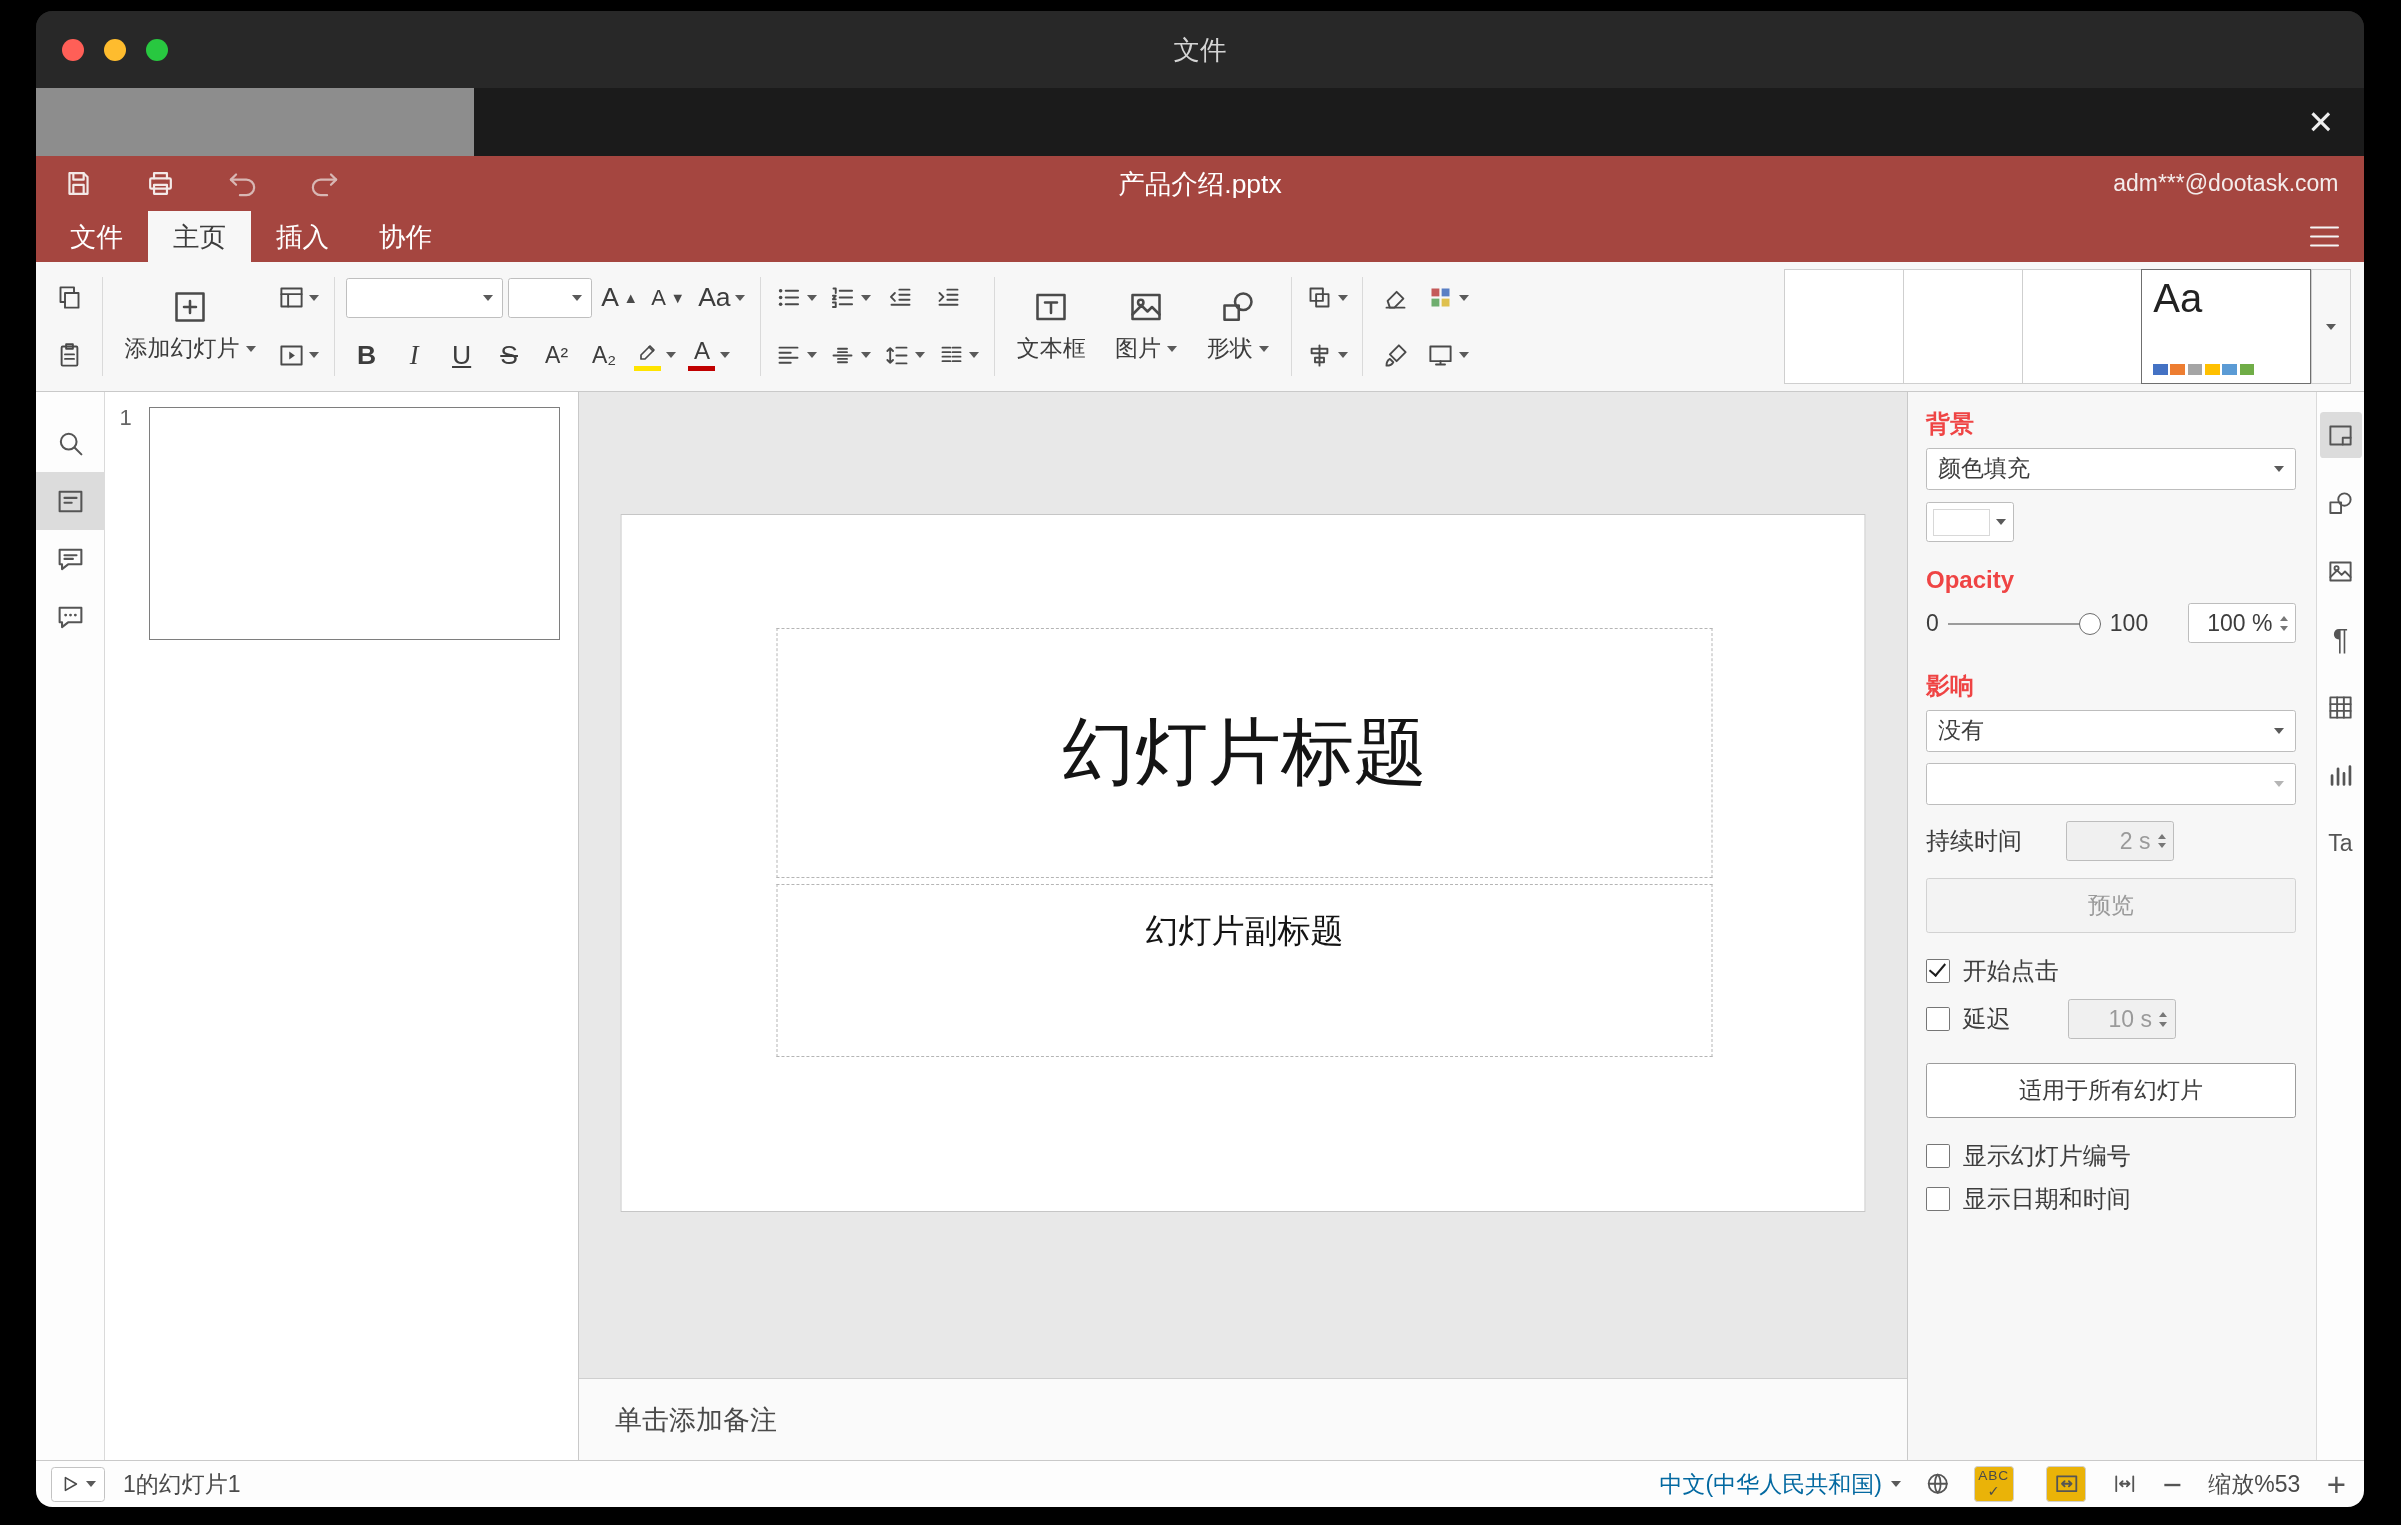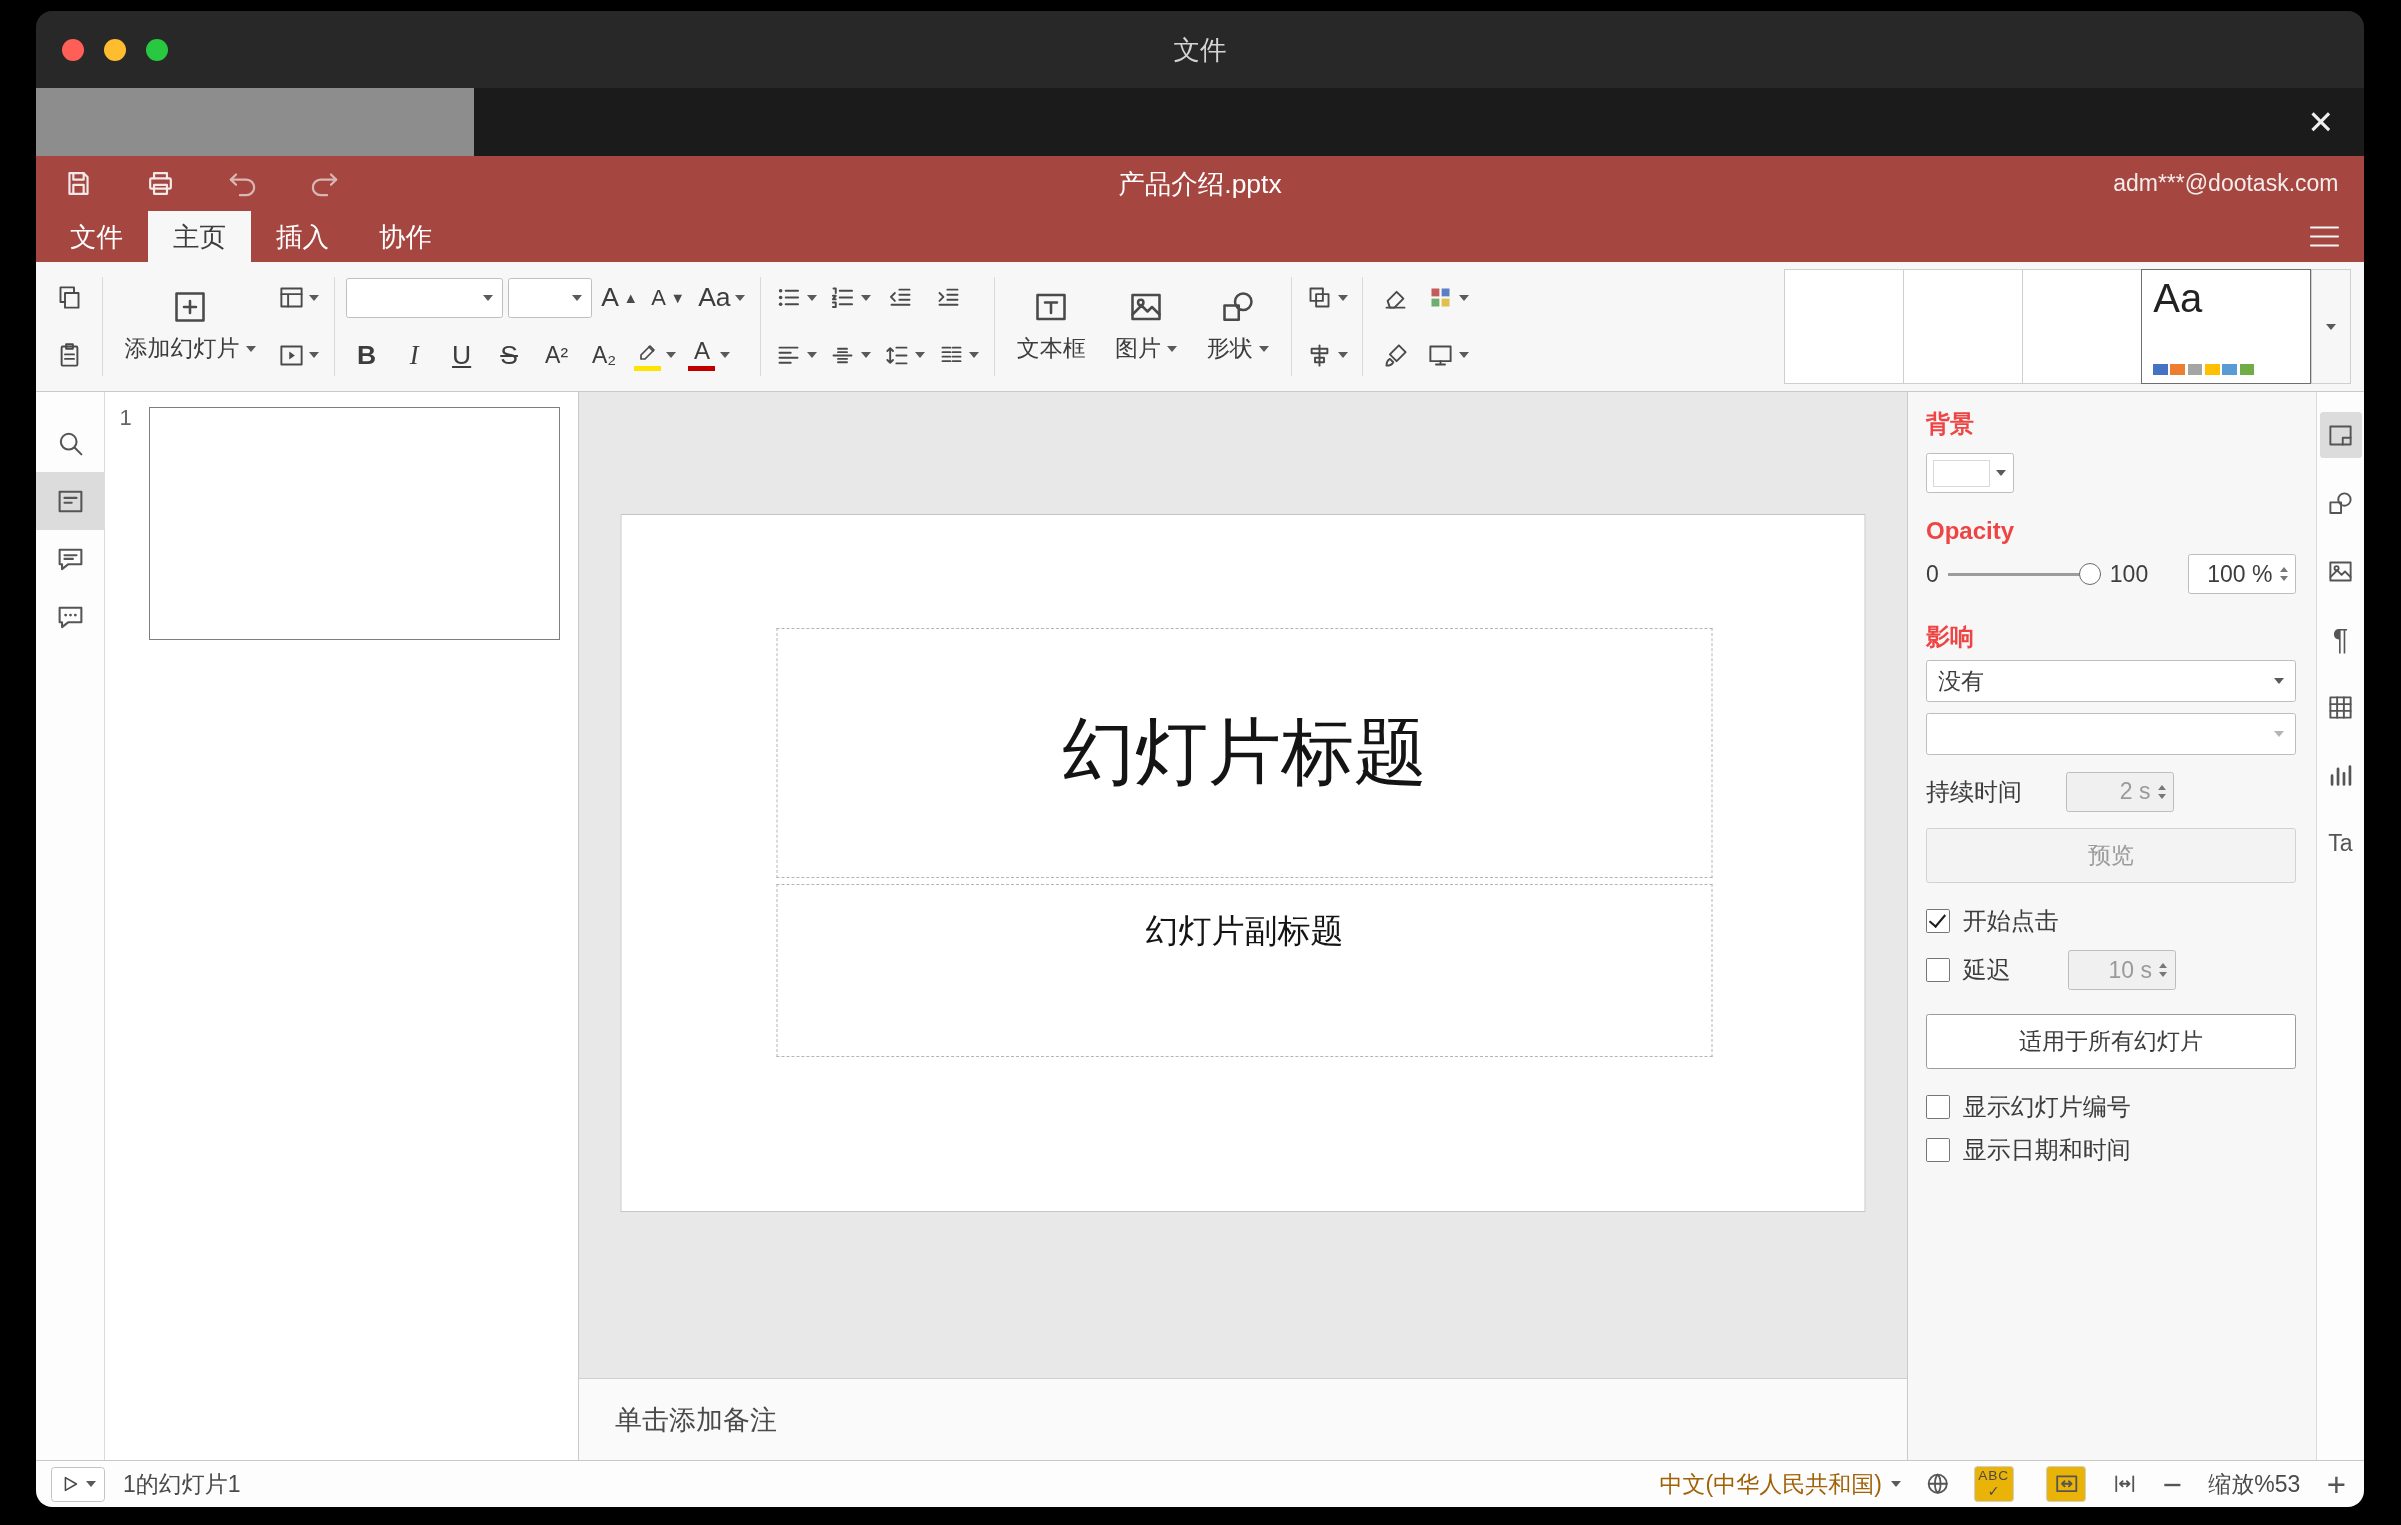--- a/index.html
+++ b/index.html
@@ -146,21 +146,21 @@
   .rbtn .ic { width:27px; height:27px; color:#555; }
   .rtext { font-size:23px; color:#555; }
   
   .status { height:47px; background:#fdfdfd; border-top:0.9px solid #c9c9c9; flex:0 0 auto;
             display:flex; align-items:center; padding:0 18px 0 14.6px; gap:12.8px; font-size:23px; color:#4a4a4a; }
   .startbtn { height:35px; border:0.9px solid #c3c3c3; border-radius:3.6px; background:#fff;
               display:flex; align-items:center; padding:0 7.3px; gap:5.5px; cursor:pointer; }
   .startbtn .ic { width:22px; height:22px; }
   .slide-info { margin-left:5.5px; }
   .sb-right { margin-left:auto; display:flex; align-items:center; gap:16.4px; }
-  .langbtn { display:flex; align-items:center; gap:9px; cursor:pointer; color:#a16207; }
+  .langbtn { display:flex; align-items:center; gap:9px; cursor:pointer; color:#0369a1; }
   .sb-iconbox { width:40px; height:36px; border-radius:3.6px; display:flex; flex-direction:column;
                 align-items:center; justify-content:center; cursor:pointer; }
   .sb-iconbox.pressed { background:#eab308; border:0.9px solid #cfcfcf; }
   .sb-iconbox .ic { width:25.5px; height:25.5px; color:#555; }
   .abc { font-size:13.7px; line-height:1; color:#4a4a4a; letter-spacing:0.9px; }
   .abc-check { font-size:14.6px; line-height:1; color:#4a4a4a; margin-top:0.9px; }
   .zoomgrp { display:flex; align-items:center; gap:18px; margin-left:16.4px; }
   .zbtn { font-size:33px; color:#555; cursor:pointer; line-height:1; }
   .zoomlabel { font-size:23px; color:#4a4a4a; min-width:109px; text-align:center; }
   svg.defs { position:absolute; width:0; height:0; }
@@ -679,20 +679,24 @@
           </div>
         </div>
       </div>
       <div class="notes">
         <span class="txt">单击添加备注</span>
       </div>
     </div>
 
     <div class="rpanel">
       <div class="sec-label">背景</div>
+      <div class="select">
+        <span class="stxt">颜色填充</span>
+        <span class="chv"></span>
+      </div>
       <div class="swatchbtn">
         <span class="sw"></span>
         <span class="chv"></span>
       </div>
 
       <div class="sec-label" style="margin-top:24px">Opacity</div>
       <div class="oprow">
         <span class="num">0</span>
         <div class="slider">
           <div class="track"></div>

